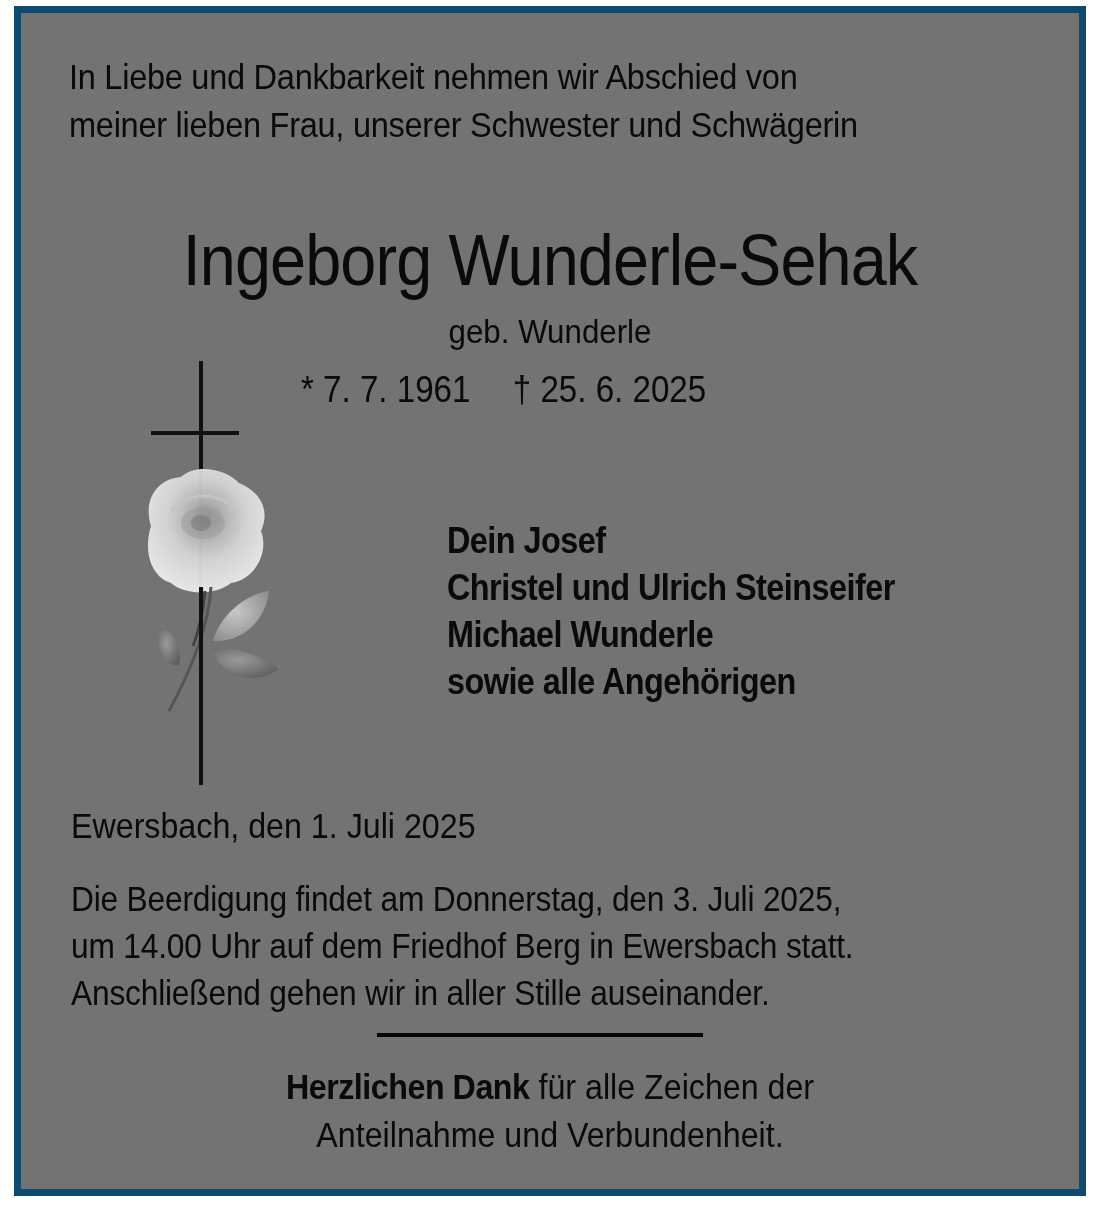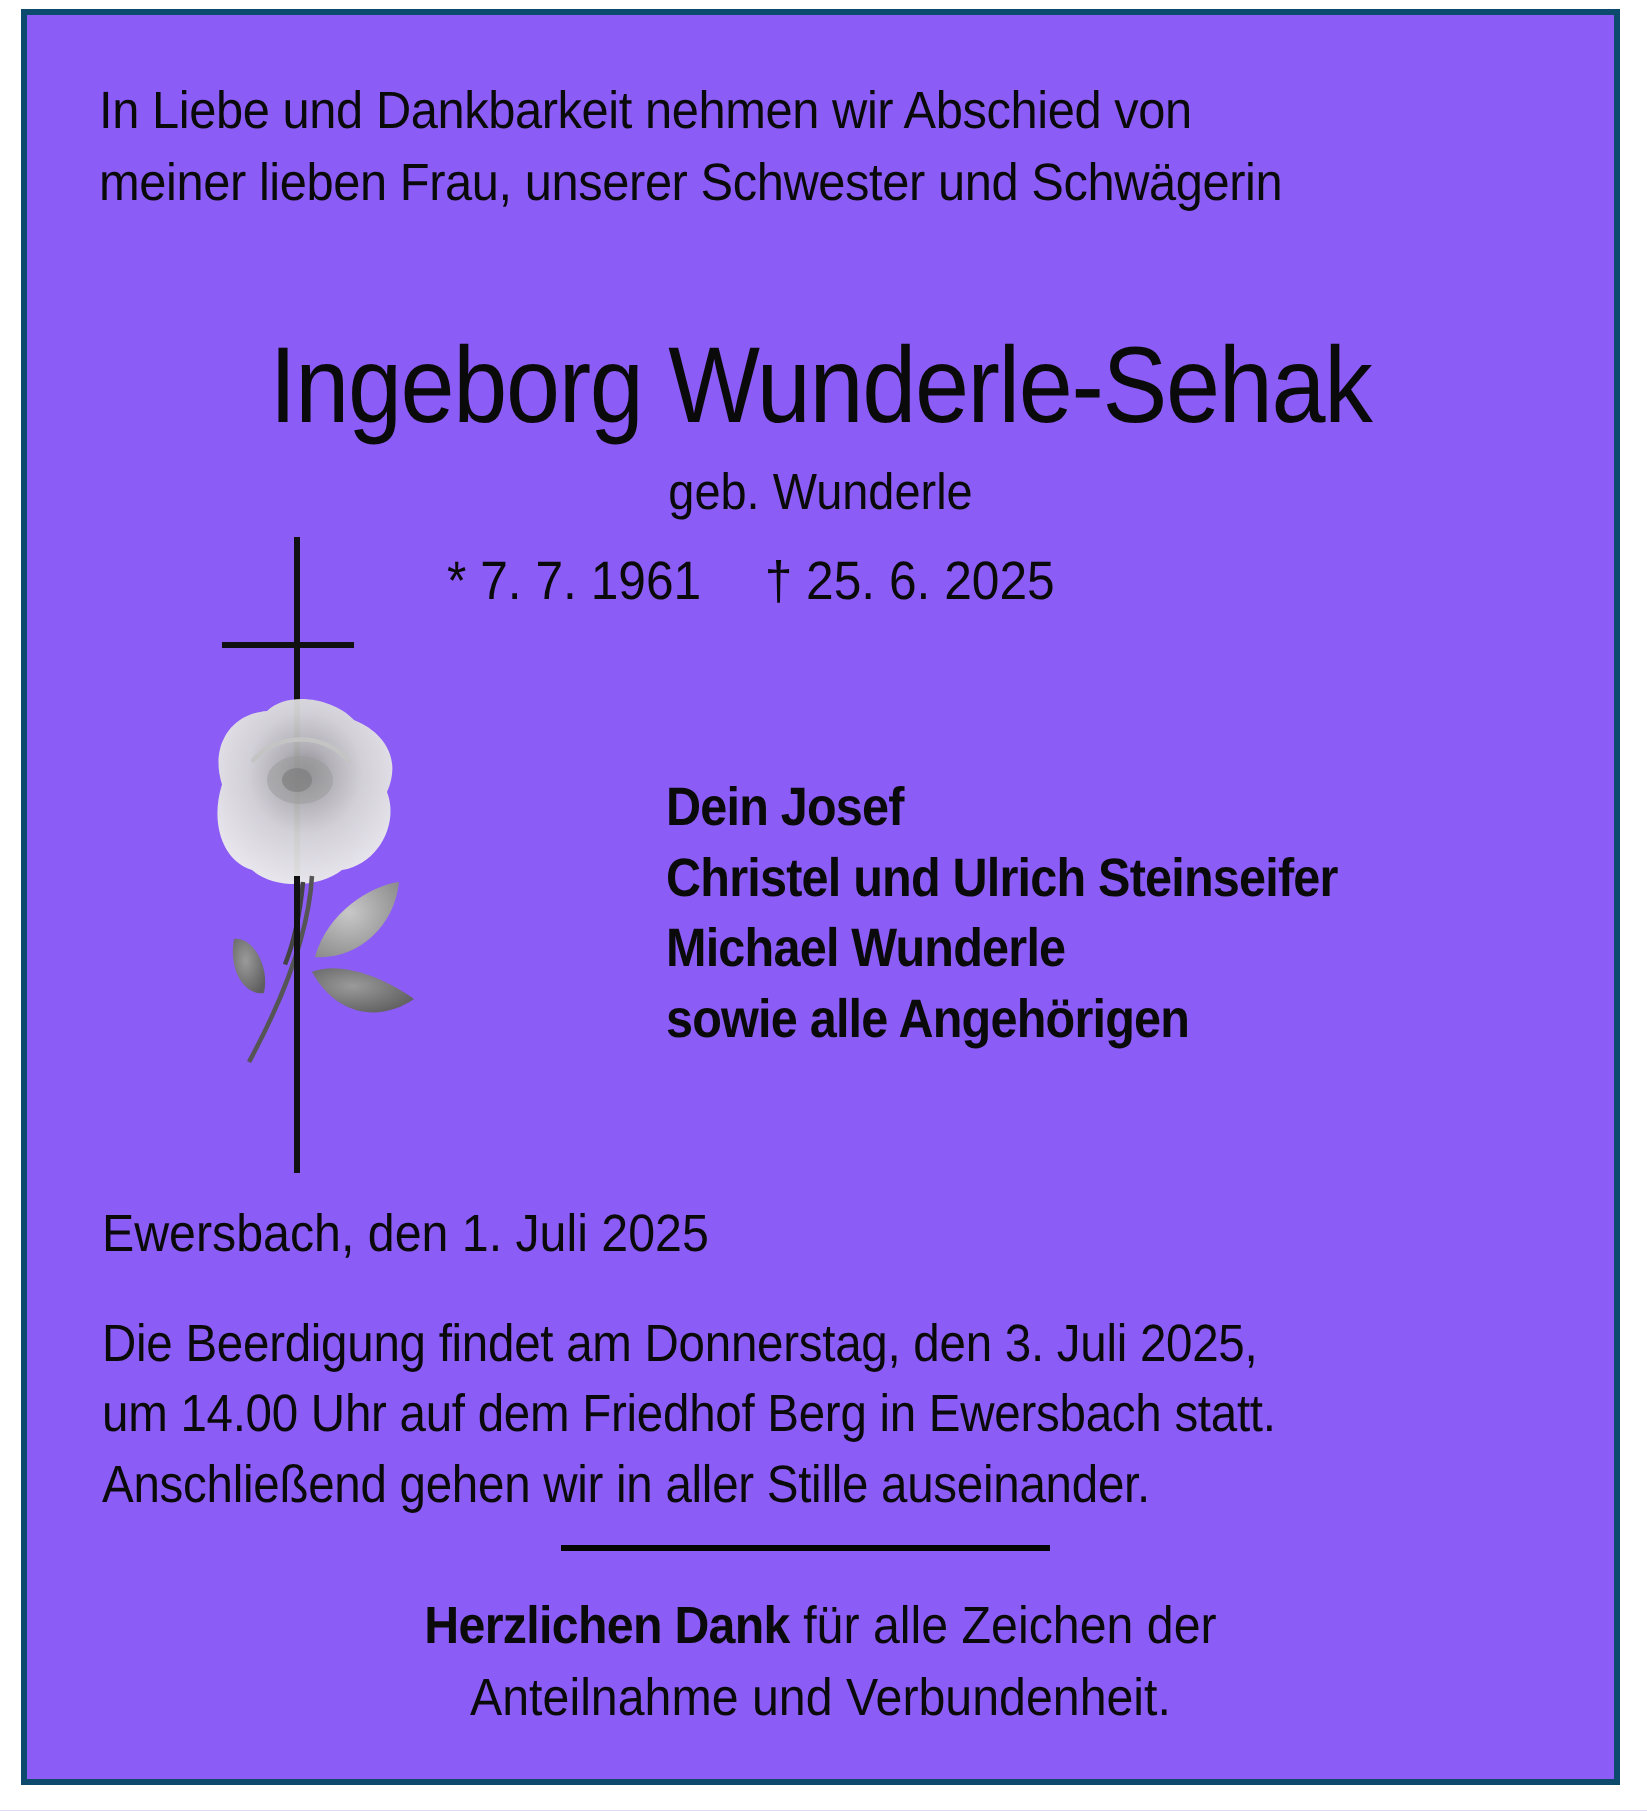--- a/index.html
+++ b/index.html
@@ -14,22 +14,22 @@
       overflow: hidden;
       font-family: "Liberation Sans", "DejaVu Sans", sans-serif;
       color: #0a0a0a;
     }
     .frame {
       position: absolute;
       left: 14px;
       top: 6px;
       width: 1058px;
       height: 1176px;
-      border: 4px solid #0c4a6e;
-      background: #8b5cf6;
+      border: 7px solid #0c4a6e;
+      background: #737373;
     }
     .abs { position: absolute; white-space: nowrap; }
 
     .intro {
       left: 48px;
       top: 40px;
       font-size: 35px;
       line-height: 48px;
       font-weight: 400;
       letter-spacing: -0.3px;

